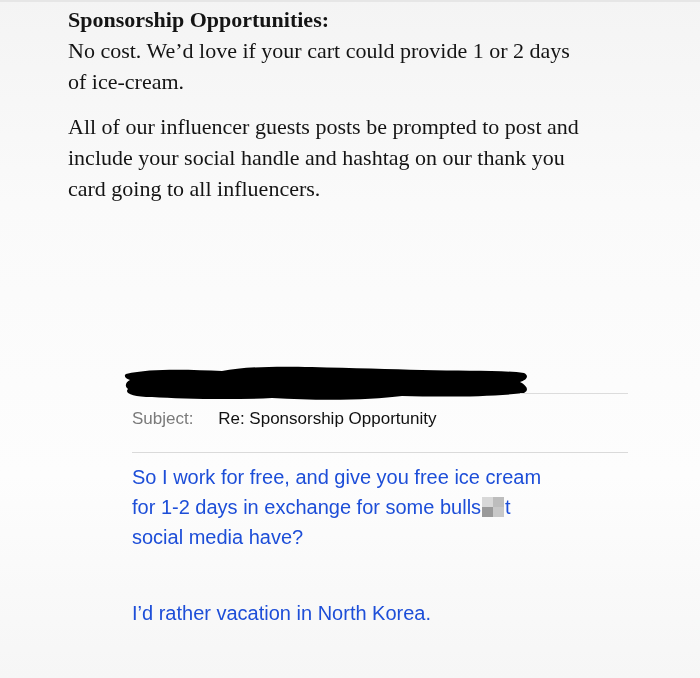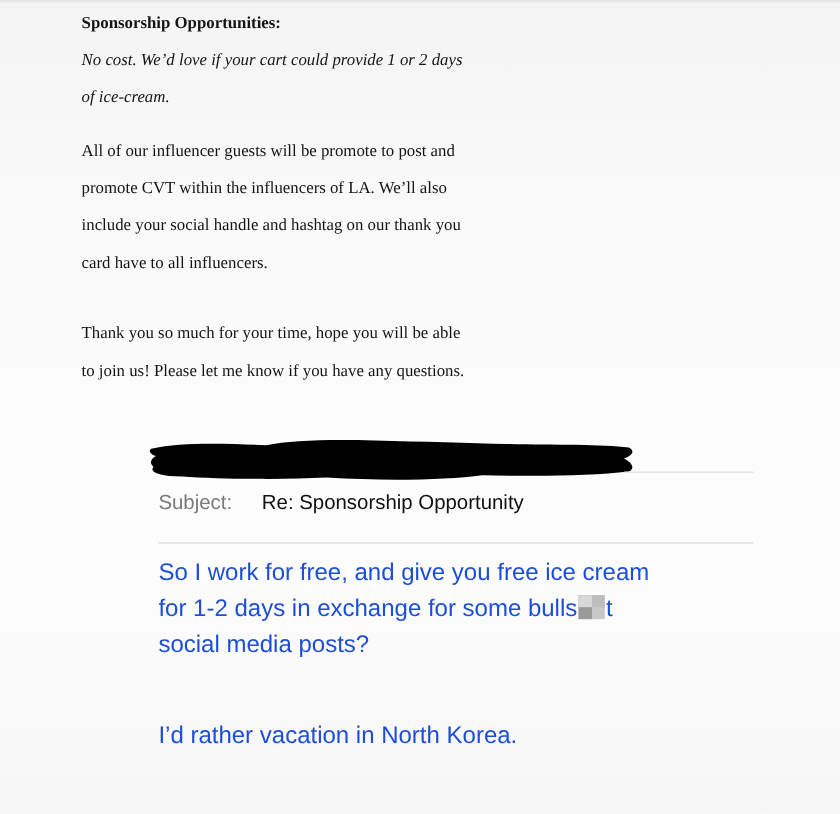--- a/index.html
+++ b/index.html
@@ -19,29 +19,28 @@
       width: 700px; height: 2px;
       background: #e6e6e6;
     }
     .orig {
       position: absolute;
       left: 68px;
       top: 4px;
       width: 600px;
       font-family: "Liberation Serif", "DejaVu Serif", serif;
       color: #141414;
-      font-size: 14px;
+      font-size: 22px;
       line-height: 31px;
     }
     .orig .heading {
       font-weight: bold;
       margin: 0;
     }
     .orig .italic {
-      font-style: italic;
       margin: 0;
     }
     .orig p {
       margin: 0;
     }
     .orig .para1 {
       margin-top: 14px;
     }
     .orig .para2 {
       margin-top: 28px;
@@ -123,30 +122,25 @@
 <body>
 
 <div class="top-rule"></div>
 
 <div class="orig">
   <p class="heading">Sponsorship Opportunities:</p>
   <p class="italic">No cost. We’d love if your cart could provide 1 or 2 days</p>
   <p class="italic">of ice-cream.</p>
 
   <div class="para1">
-    <p>All of our influencer guests will be promote to post and</p>
-    <p>promote CVT within the influencers of LA. We’ll also</p>
+    <p>All of our influencer guests posts be prompted to post and</p>
     <p>include your social handle and hashtag on our thank you</p>
-    <p>card have to all influencers.</p>
+    <p>card going to all influencers.</p>
   </div>
 
-  <div class="para2">
-    <p>Thank you so much for your time, hope you will be able</p>
-    <p>to join us! Please let me know if you have any questions.</p>
-  </div>
 </div>
 
 <svg class="redaction" viewBox="0 0 410 38" preserveAspectRatio="none">
   <path d="M4,10 C30,4 70,6 100,7 C120,3 150,2 190,3 C230,4 270,5 300,6 C340,7 380,6 402,9
            C408,12 404,16 398,18 C404,21 408,26 402,29 C370,33 320,33 280,32 C250,36 200,37 150,34
            C110,36 60,35 30,33 C10,33 2,29 6,25 C2,22 4,18 8,16 C2,14 2,11 4,10 Z" fill="#000"></path>
 </svg>
 <div class="sender-rule"></div>
 
 <div class="reply">
@@ -154,16 +148,16 @@
     <span class="subject-label">Subject:</span>
     <span class="subject-value">Re: Sponsorship Opportunity</span>
   </div>
 </div>
 
 <div class="divider"></div>
 
 <div class="reply-body">
   <p>So I work for free, and give you free ice cream</p>
   <p><span>for 1-2 days in exchange for some bulls</span><span class="censor"></span><span>t</span></p>
-  <p>social media posts?</p>
+  <p>social media have?</p>
   <p class="gap">I’d rather vacation in North Korea.</p>
   <p class="gap">Joe</p>
 </div>
 
 </body></html>

